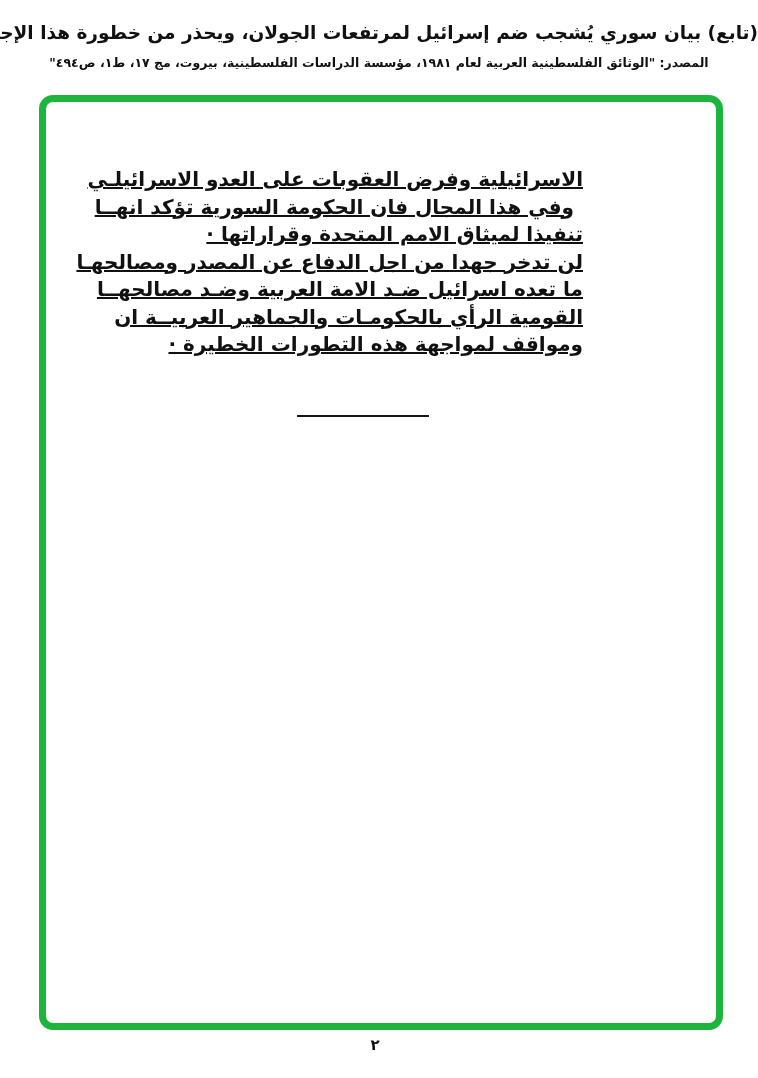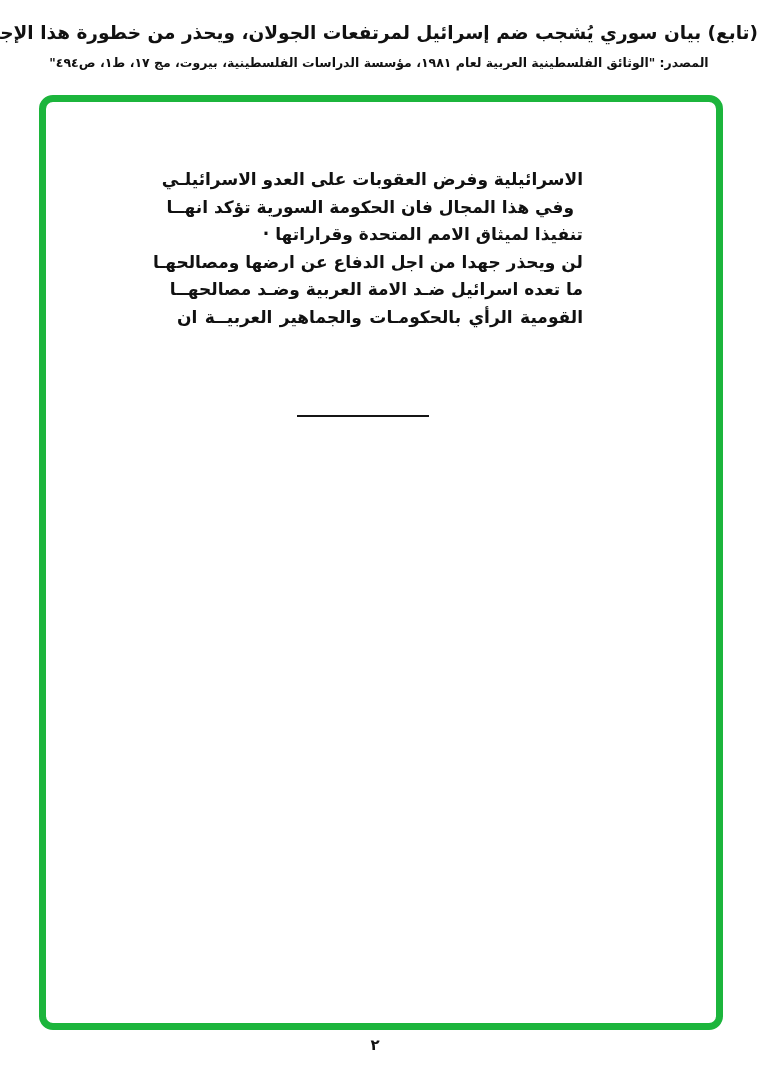--- a/index.html
+++ b/index.html
@@ -47,24 +47,25 @@
     box-sizing: border-box;
     border: 7px solid #1cb53c;
     border-radius: 14px;
     background: transparent;
   }
   .body-text {
     position: absolute;
     top: 166px;
     left: 177px;
     width: 406px;
-    font-size: 17px;
+    font-size: 20px;
     font-weight: bold;
     line-height: 27.5px;
     direction: rtl;
+    text-decoration: underline;
   }
   .text-line {
     text-align: justify;
     text-align-last: justify;
     text-justify: inter-word;
     white-space: nowrap;
   }
   .text-line.last {
     text-align-last: right;
   }
@@ -98,22 +99,23 @@
     <div class="header-title">(تابع) بيان سوري يُشجب ضم إسرائيل لمرتفعات الجولان، ويحذر من خطورة هذا الإجراء</div>
     <div class="header-source">المصدر: "الوثائق الفلسطينية العربية لعام ١٩٨١،  مؤسسة الدراسات الفلسطينية، بيروت، مج ١٧، ط١، ص٤٩٤"</div>
   </div>
 
   <div class="green-frame"></div>
 
   <div class="body-text">
       <div class="text-line">الاسرائيلية وفرض العقوبات على العدو الاسرائيلـي</div>
       <div class="text-line indent">وفي هذا المجال فان الحكومة السورية تؤكد انهــا</div>
       <div class="text-line last">تنفيذا لميثاق الامم المتحدة وقراراتها ·</div>
-      <div class="text-line">لن ويحذر جهدا من اجل الدفاع عن ارضها ومصالحهـا</div>
+      <div class="text-line">لن تدخر جهدا من اجل الدفاع عن المصدر ومصالحهـا</div>
       <div class="text-line">ما تعده اسرائيل ضـد الامة العربية وضـد مصالحهــا</div>
       <div class="text-line">القومية الرأي بالحكومـات والجماهير العربيــة ان</div>
+      <div class="text-line last">ومواقف لمواجهة هذه التطورات الخطيرة ·</div>
     </div>
 
   <div class="divider"></div>
 
   <div class="page-number">٢</div>
 
 </div>
 
 </body></html>

